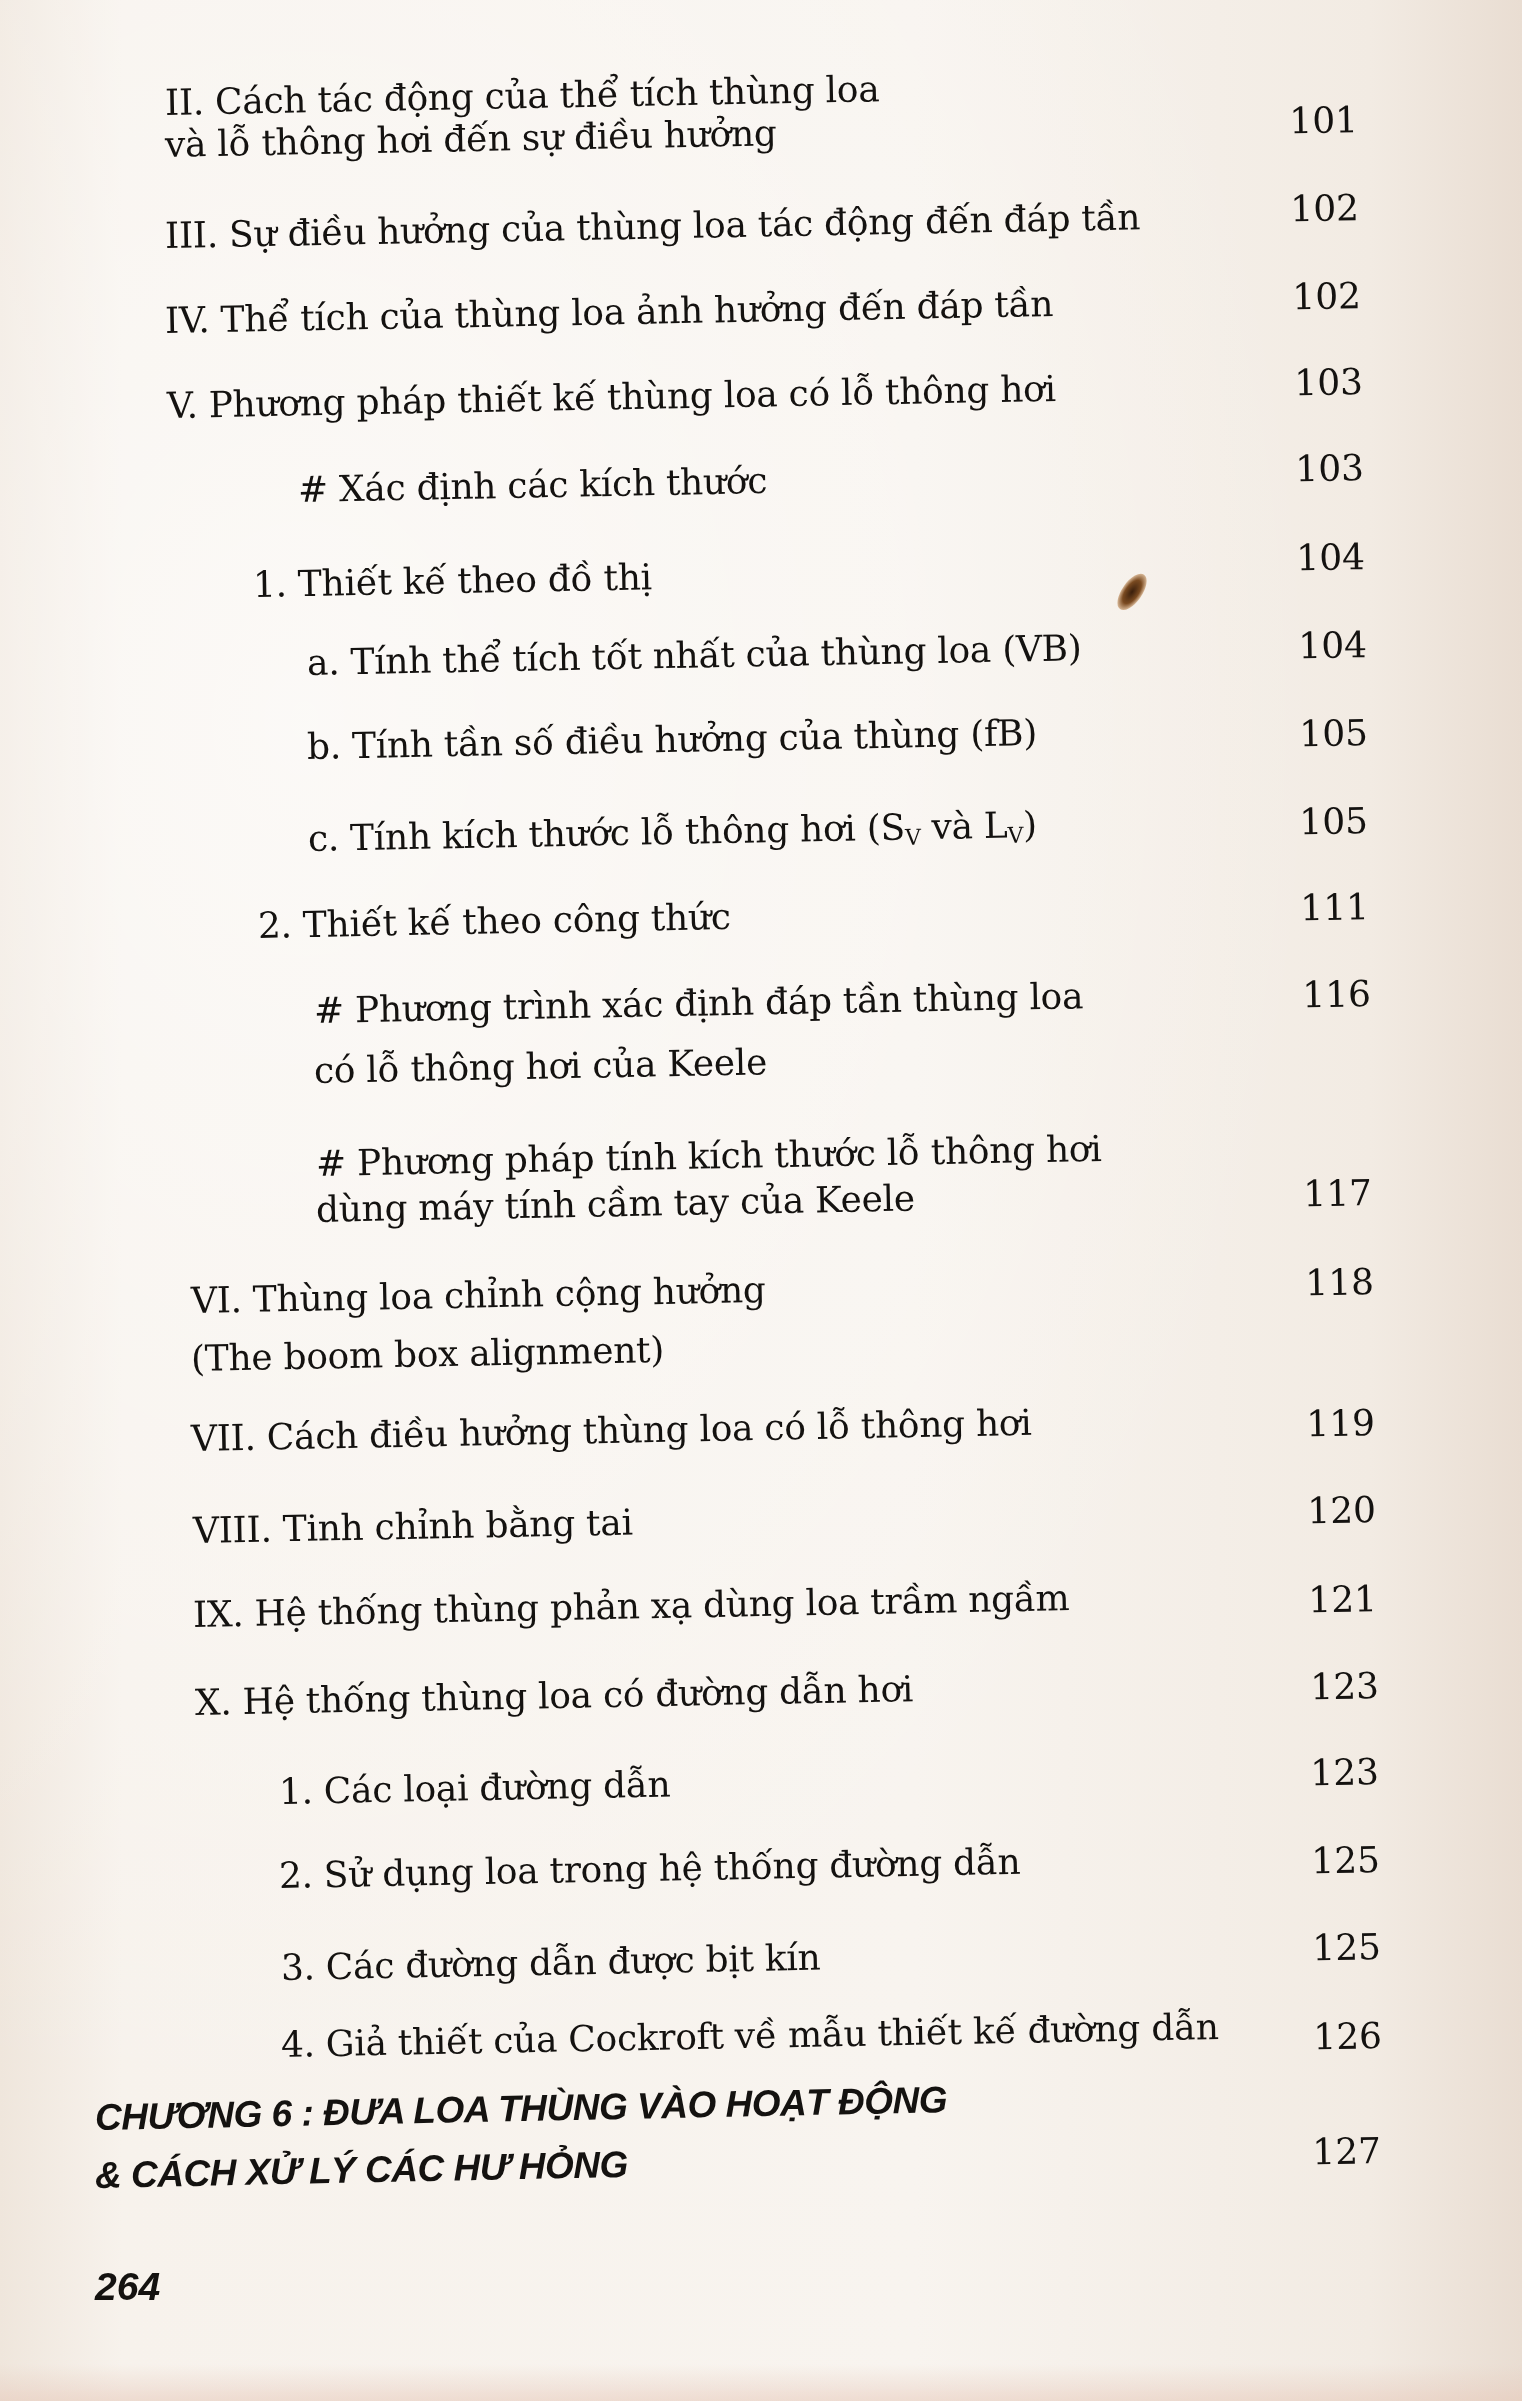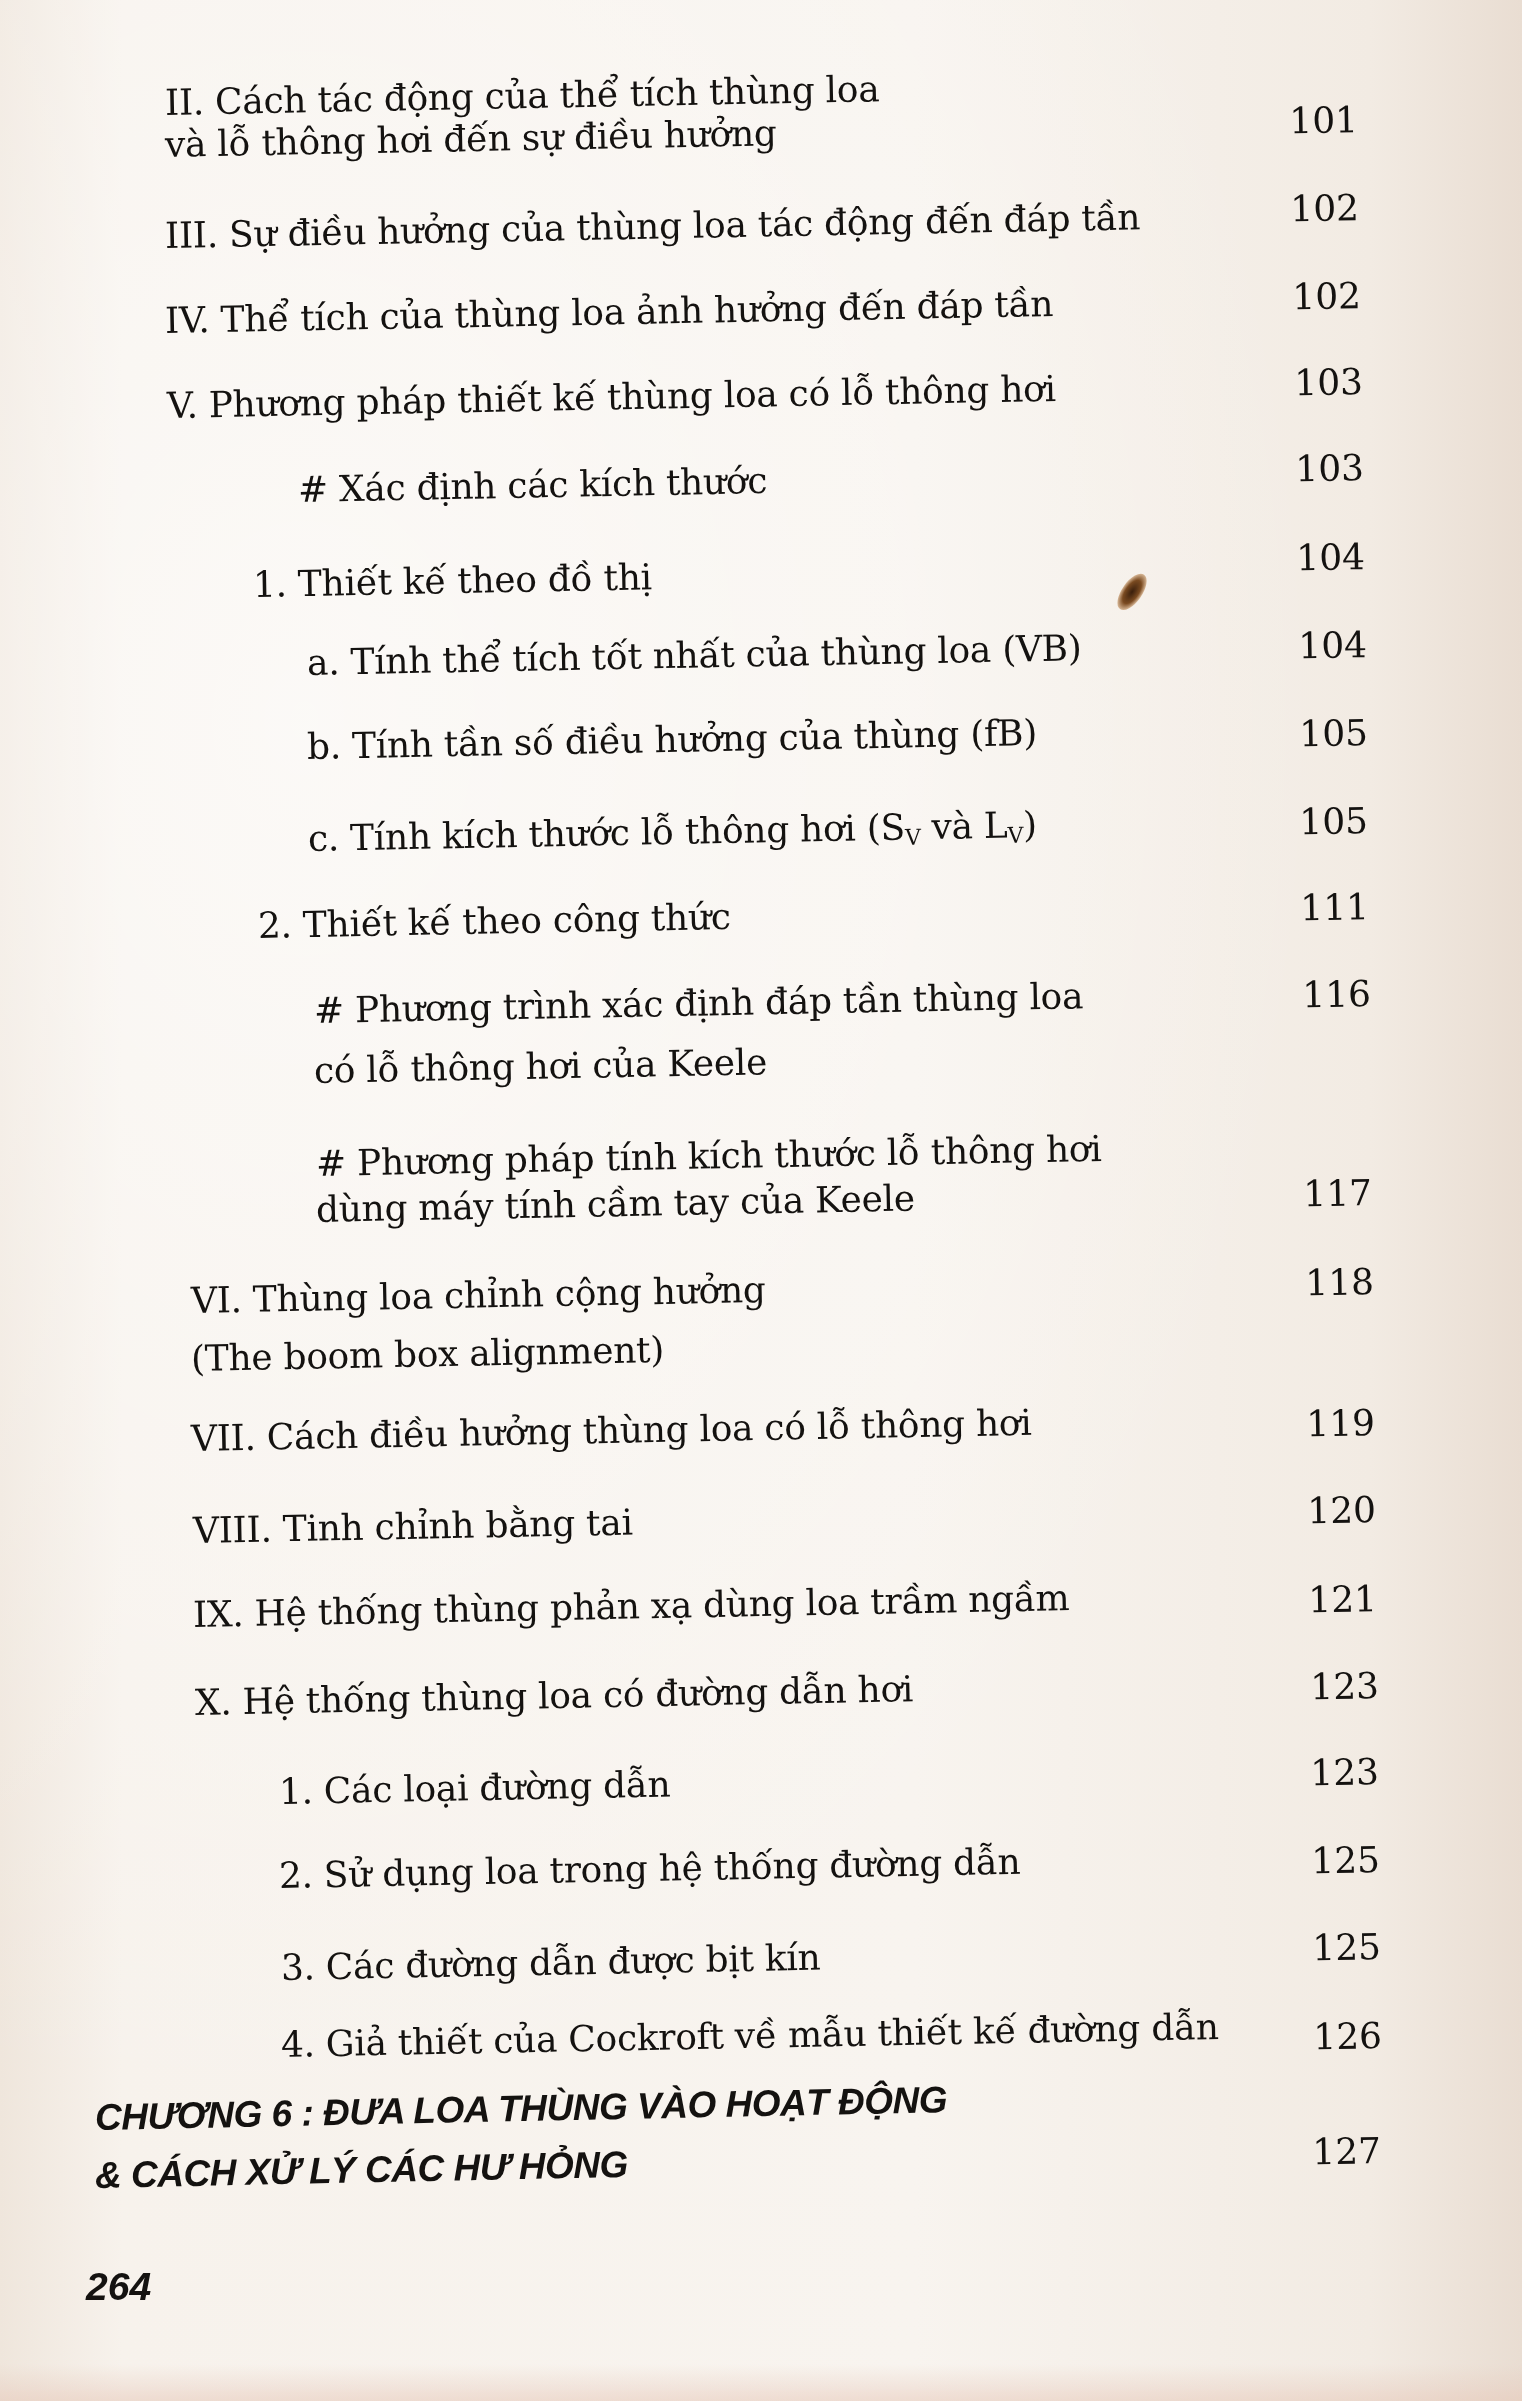--- a/index.html
+++ b/index.html
@@ -142,17 +142,17 @@
   <div class="toc-line" style="left:281px; top:1950px;">3. Các đường dẫn được bịt kín</div>
   <div class="page-num" style="left:1279px; top:1930px;">125</div>
 
   <div class="toc-line" style="left:281px; top:2027px;">4. Giả thiết của Cockroft về mẫu thiết kế đường dẫn</div>
   <div class="page-num" style="left:1280px; top:2019px;">126</div>
 
   <div class="chapter" style="left:95px; top:2099px;">CHƯƠNG 6 : ĐƯA LOA THÙNG VÀO HOẠT ĐỘNG</div>
   <div class="chapter" style="left:95px; top:2157px;">&amp; CÁCH XỬ LÝ CÁC HƯ HỎNG</div>
   <div class="page-num" style="left:1279px; top:2134px;">127</div>
 
-  <div class="folio" style="left:86px; top:2267px;">264</div>
+  <div class="folio" style="left:95px; top:2267px;">264</div>
 
   <div class="stain"></div>
 </div>
 
 
 </body></html>

